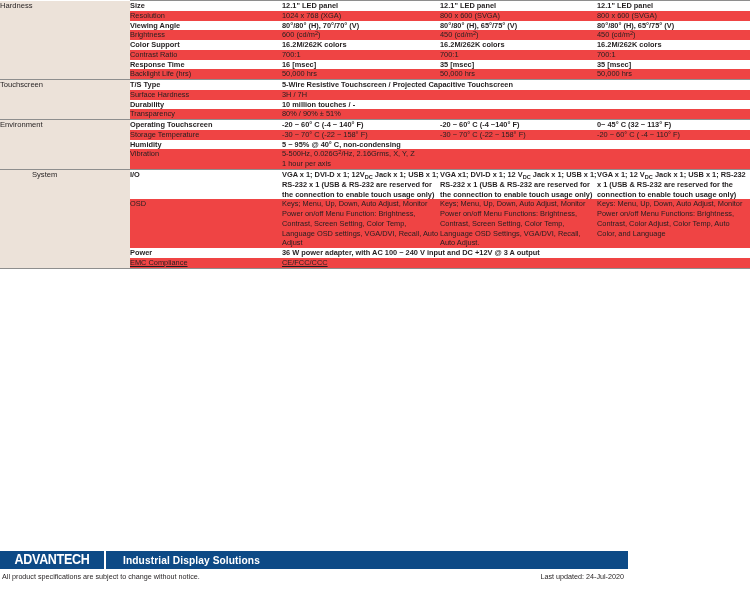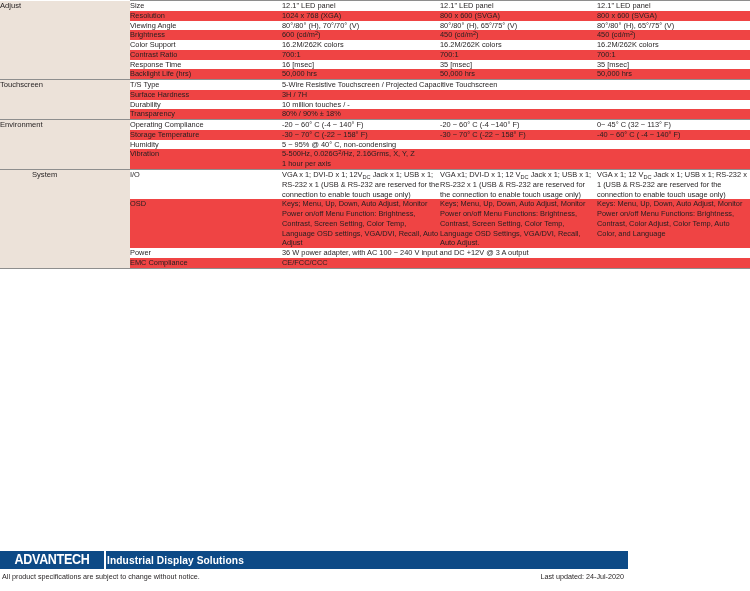--- a/index.html
+++ b/index.html
@@ -51,37 +51,38 @@
     padding: 2.6px 4px 2.6px 6px;
   }
   .val-cell {
     padding: 2.6px 6px 2.6px 4px;
   }
   .val-cell.span {
     
   }
 
   
-  tr.odd  .name-cell, tr.odd  .val-cell { background: #ffffff; }
+  tr.odd  .name-cell, tr.odd  .val-cell { background: #ffffff; font-weight: bold; }
   tr.even .name-cell, tr.even .val-cell { background: #ef4444; }
 
   
   tr.sect-start .name-cell,
   tr.sect-start .val-cell {
     border-top: 1.4px solid #8e8e8e;
   }
   tr.table-top .name-cell,
   tr.table-top .val-cell {
     border-top: 1.4px solid #8e8e8e;
   }
 
   
   tr.table-end .name-cell,
   tr.table-end .val-cell {
     border-bottom: 1.4px solid #8e8e8e;
+    text-decoration: underline;
   }
   td.cat-cell.last-cat { border-bottom: 1.4px solid #8e8e8e; padding-left: 32px; }
 
   sub {
     font-size: 5.6px;
     vertical-align: baseline;
     position: relative;
     top: 1.6px;
   }
   sup {
@@ -123,21 +124,21 @@
   .logo-divider {
     width: 2px;
     height: 18px;
     background: #ffffff;
     flex: none;
   }
   .footer-tagline {
     color: #ffffff;
     font-size: 10.2px;
     font-weight: bold;
-    padding-left: 1px;
+    padding-left: 17px;
     letter-spacing: 0.1px;
   }
   .footer-note-row {
     display: flex;
     justify-content: space-between;
     align-items: center;
     padding: 2.5px 4px 0 2px;
   }
   .footer-note {
     font-size: 7.2px;
@@ -155,21 +156,21 @@
 <table class="spec-table">
   <colgroup>
     <col class="col-cat">
       <col class="col-name">
       <col class="col-v1">
       <col class="col-v2">
       <col class="col-v3">
   </colgroup>
   <tbody id="spec-body">
       <tr class="odd table-top">
-        <td class="cat-cell first" rowspan="8">Adjust</td>
+        <td class="cat-cell first" rowspan="8">Hardness</td>
         <td class="name-cell">Size</td>
         <td class="val-cell">12.1" LED panel</td>
         <td class="val-cell">12.1" LED panel</td>
         <td class="val-cell">12.1" LED panel</td>
       </tr>
       <tr class="even">
         <td class="name-cell">Resolution</td>
         <td class="val-cell">1024 x 768 (XGA)</td>
         <td class="val-cell">800 x 600 (SVGA)</td>
         <td class="val-cell">800 x 600 (SVGA)</td>
@@ -218,34 +219,34 @@
       <tr class="even">
         <td class="name-cell">Surface Hardness</td>
         <td class="val-cell span" colspan="3">3H / 7H</td>
       </tr>
       <tr class="odd">
         <td class="name-cell">Durability</td>
         <td class="val-cell span" colspan="3">10 million touches / -</td>
       </tr>
       <tr class="even">
         <td class="name-cell">Transparency</td>
-        <td class="val-cell span" colspan="3">80% / 90% ± 18%</td>
+        <td class="val-cell span" colspan="3">80% / 90% ± 51%</td>
       </tr>
       <tr class="odd sect-start">
         <td class="cat-cell" rowspan="4">Environment</td>
-        <td class="name-cell">Operating Compliance</td>
+        <td class="name-cell">Operating Touchscreen</td>
         <td class="val-cell">-20 ~ 60° C (-4 ~ 140° F)</td>
         <td class="val-cell">-20 ~ 60° C (-4 ~140° F)</td>
         <td class="val-cell">0~ 45° C (32 ~ 113° F)</td>
       </tr>
       <tr class="even">
         <td class="name-cell">Storage Temperature</td>
         <td class="val-cell">-30 ~ 70° C (-22 ~ 158° F)</td>
         <td class="val-cell">-30 ~ 70° C (-22 ~ 158° F)</td>
-        <td class="val-cell">-40 ~ 60° C ( -4 ~ 140° F)</td>
+        <td class="val-cell">-20 ~ 60° C ( -4 ~ 110° F)</td>
       </tr>
       <tr class="odd">
         <td class="name-cell">Humidity</td>
         <td class="val-cell span" colspan="3">5 ~ 95% @ 40° C, non-condensing</td>
       </tr>
       <tr class="even">
         <td class="name-cell">Vibration</td>
         <td class="val-cell span" colspan="3">5-500Hz, 0.026G<sup>2</sup>/Hz, 2.16Grms, X, Y, Z<br>1 hour per axis</td>
       </tr>
       <tr class="odd sect-start">

